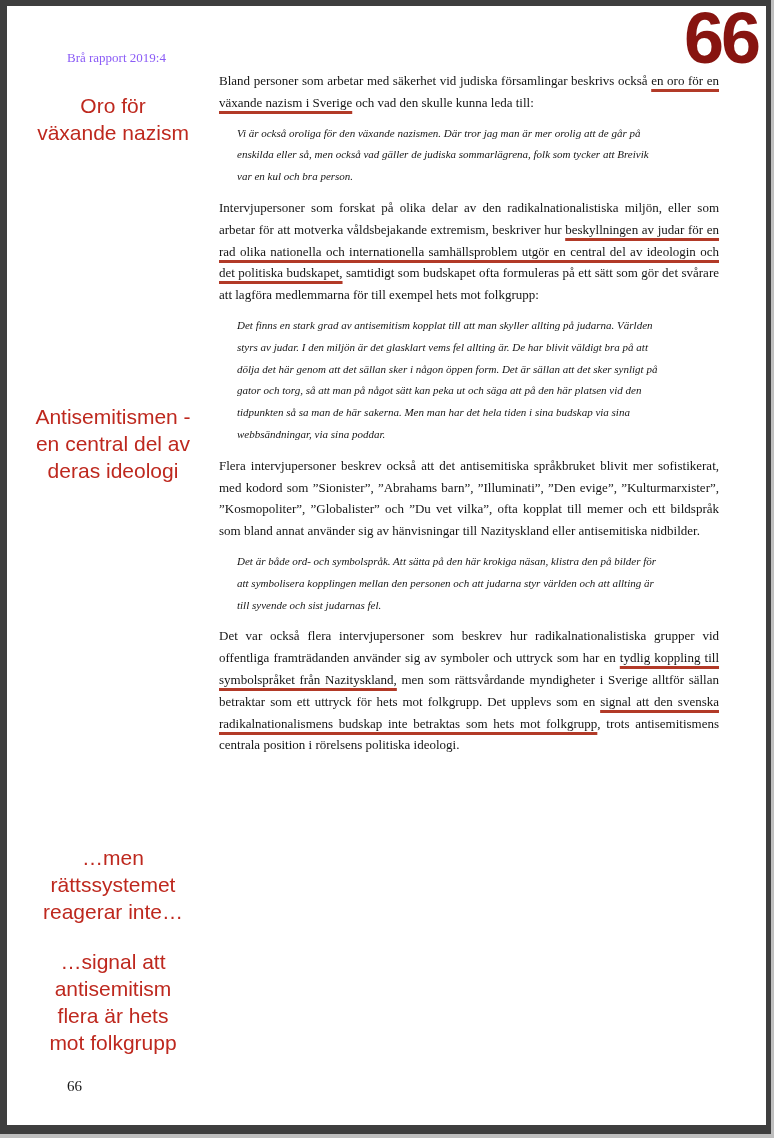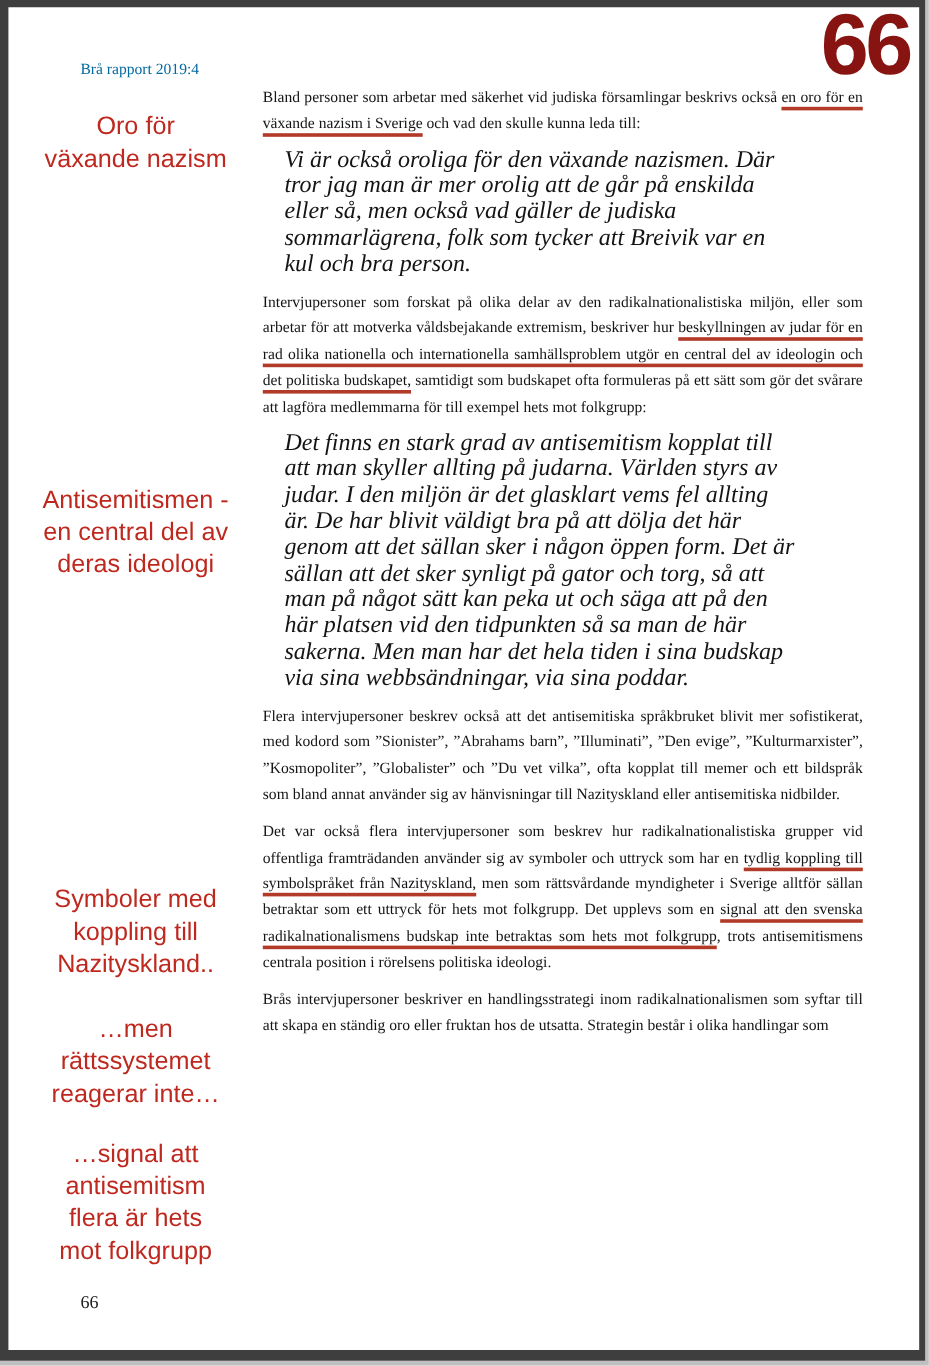--- a/index.html
+++ b/index.html
@@ -13,21 +13,21 @@
   .page {
     position: absolute; left: 0; top: 0;
     width: 759px; height: 1119px;
     background: #ffffff;
     border-style: solid;
     border-color: #3e3e3e;
     border-width: 6px 5px 9px 7px;
   }
   .running-header {
     position: absolute; left: 60px; top: 44px;
-    font-size: 13px; color: #0369a1;
+    font-size: 13px; color: #8b5cf6;
   }
   .page-number-large {
     position: absolute; right: 8px; top: -4px;
     font-family: "Liberation Sans", sans-serif;
     font-weight: bold;
     font-size: 72px; line-height: 1;
     letter-spacing: -3px;
     color: var(--pagenum-red, #871410);
   }
   .margin-col {
@@ -52,21 +52,21 @@
     position: absolute; left: 200px; top: 64px;
     width: 512px;
     color: #141414;
   }
   .para {
     font-size: 13px; line-height: 21.8px;
     text-align: justify;
     margin: 0 0 9px 12px;
   }
   .quote {
-    font-size: 20px; line-height: 21.8px;
+    font-size: 11px; line-height: 21.8px;
     font-style: italic;
     margin: 0 0 9px 30px;
     width: 428px;
     text-align: left;
   }
   .u {
     text-decoration: underline;
     text-decoration-color: var(--underline-red, #b23a28);
     text-decoration-thickness: 3px;
     text-underline-offset: 4px;
@@ -84,37 +84,34 @@
   <div class="running-header">Brå rapport 2019:4</div>
 
   <div class="page-number-large">66</div>
 
   <div class="margin-col">
     <div class="margin-note note-1">Antisemitismen -
 en central del av
 deras ideologi</div>
     <div class="margin-note note-0">Oro för
 växande nazism</div>
-    <div class="margin-note note-3">Symboler med
-koppling till
-Nazityskland..</div>
     <div class="margin-note note-4">…men
 rättssystemet
 reagerar inte…</div>
     <div class="margin-note note-5">…signal att
 antisemitism
 flera är hets
 mot folkgrupp</div>
   </div>
 
   <div class="body-col">
     <p class="para"><span>Bland personer som arbetar med säkerhet vid judiska församlingar beskrivs också </span><span class="u">en oro för en växande nazism i Sverige</span><span> och vad den skulle kunna leda till:</span></p>
     <p class="quote"><span>Vi är också oroliga för den växande nazismen. Där tror jag man är mer orolig att de går på enskilda eller så, men också vad gäller de judiska sommarlägrena, folk som tycker att Breivik var en kul och bra person.</span></p>
     <p class="para"><span>Intervjupersoner som forskat på olika delar av den radikalnationalistiska miljön, eller som arbetar för att motverka våldsbejakande extremism, beskriver hur </span><span class="u">beskyllningen av judar för en rad olika nationella och internationella samhällsproblem utgör en central del av ideologin och det politiska budskapet,</span><span> samtidigt som budskapet ofta formuleras på ett sätt som gör det svårare att lagföra medlemmarna för till exempel hets mot folkgrupp:</span></p>
     <p class="quote"><span>Det finns en stark grad av antisemitism kopplat till att man skyller allting på judarna. Världen styrs av judar. I den miljön är det glasklart vems fel allting är. De har blivit väldigt bra på att dölja det här genom att det sällan sker i någon öppen form. Det är sällan att det sker synligt på gator och torg, så att man på något sätt kan peka ut och säga att på den här platsen vid den tidpunkten så sa man de här sakerna. Men man har det hela tiden i sina budskap via sina webbsändningar, via sina poddar.</span></p>
     <p class="para"><span>Flera intervjupersoner beskrev också att det antisemitiska språkbruket blivit mer sofistikerat, med kodord som ”Sionister”, ”Abrahams barn”, ”Illuminati”, ”Den evige”, ”Kulturmarxister”, ”Kosmopoliter”, ”Globalister” och ”Du vet vilka”, ofta kopplat till memer och ett bildspråk som bland annat använder sig av hänvisningar till Nazityskland eller antisemitiska nidbilder.</span></p>
+    <p class="quote"><span>Det är både ord- och symbolspråk. Att sätta på den här krokiga näsan, klistra den på bilder för att symbolisera kopplingen mellan den personen och att judarna styr världen och att allting är till syvende och sist judarnas fel.</span></p>
     <p class="para"><span>Det var också flera intervjupersoner som beskrev hur radikalnationalistiska grupper vid offentliga framträdanden använder sig av symboler och uttryck som har en </span><span class="u">tydlig koppling till symbolspråket från Nazityskland,</span><span> men som rättsvårdande myndigheter i Sverige alltför sällan betraktar som ett uttryck för hets mot folkgrupp. Det upplevs som en </span><span class="u">signal att den svenska radikalnationalismens budskap inte betraktas som hets mot folkgrupp</span><span>, trots antisemitismens centrala position i rörelsens politiska ideologi.</span></p>
-    <p class="para"><span>Brås intervjupersoner beskriver en handlingsstrategi inom radikalnationalismen som syftar till att skapa en ständig oro eller fruktan hos de utsatta. Strategin består i olika handlingar som</span></p>
   </div>
 
   <div class="footer-page-number">66</div>
 
 </div>
 
 </body></html>

